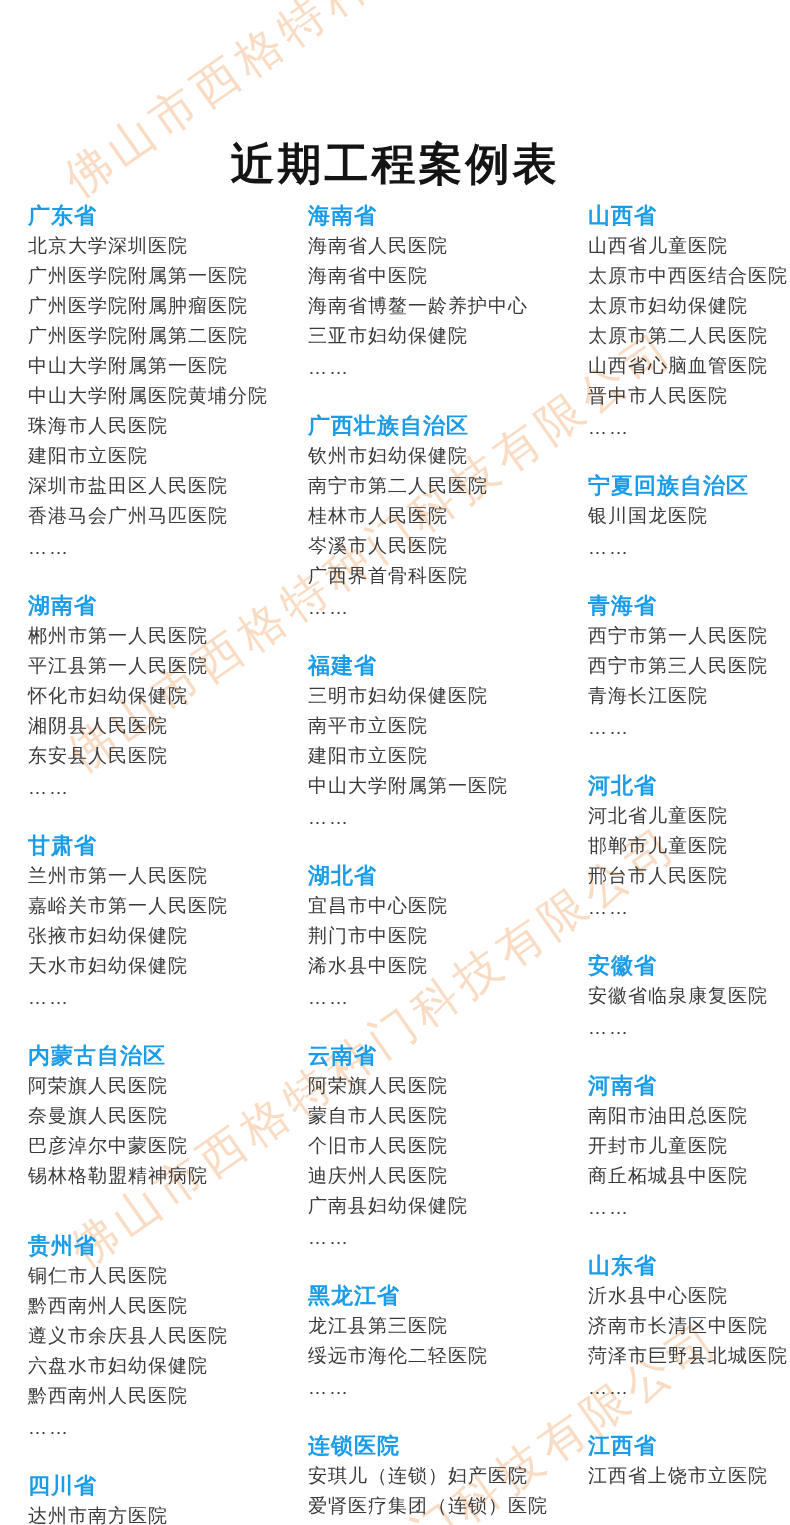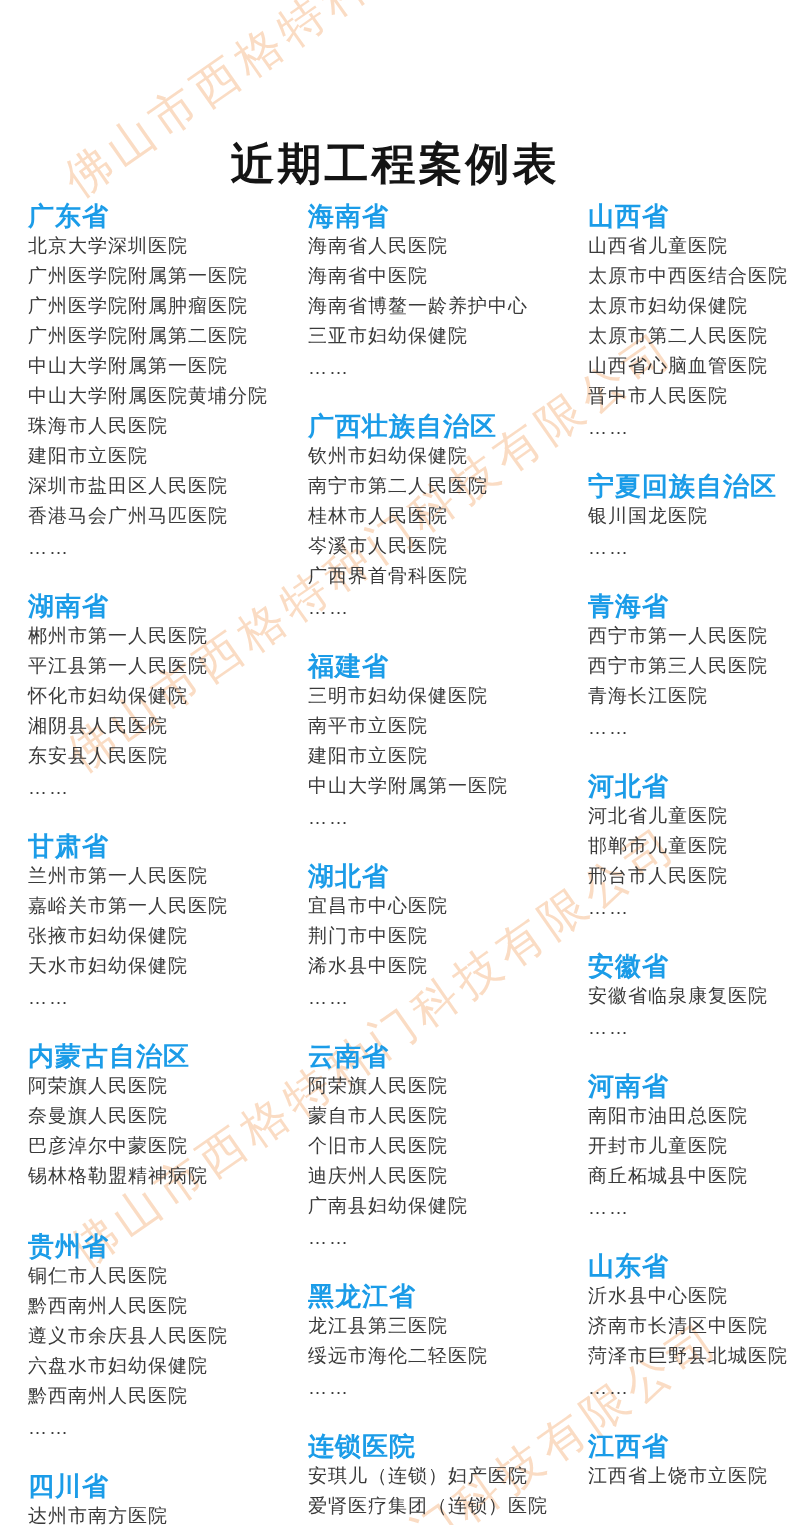--- a/index.html
+++ b/index.html
@@ -46,21 +46,21 @@
   
   .columns { position: absolute; top: 201px; left: 0; z-index: 2; }
   .col { position: absolute; top: 0; width: 275px; }
   .col-0 { left: 28px; }
   .col-1 { left: 308px; }
   .col-2 { left: 588px; }
 
   .section { margin-bottom: 28px; }
   .section.no-ellipsis { margin-bottom: 40px; }
   .section-title {
-    font-size: 26px;
+    font-size: 22px;
     font-weight: 700;
     color: #1b9ce8;
     line-height: 30px;
     letter-spacing: 1px;
     white-space: nowrap;
   }
   .row {
     font-size: 19px;
     line-height: 30px;
     letter-spacing: 1px;

